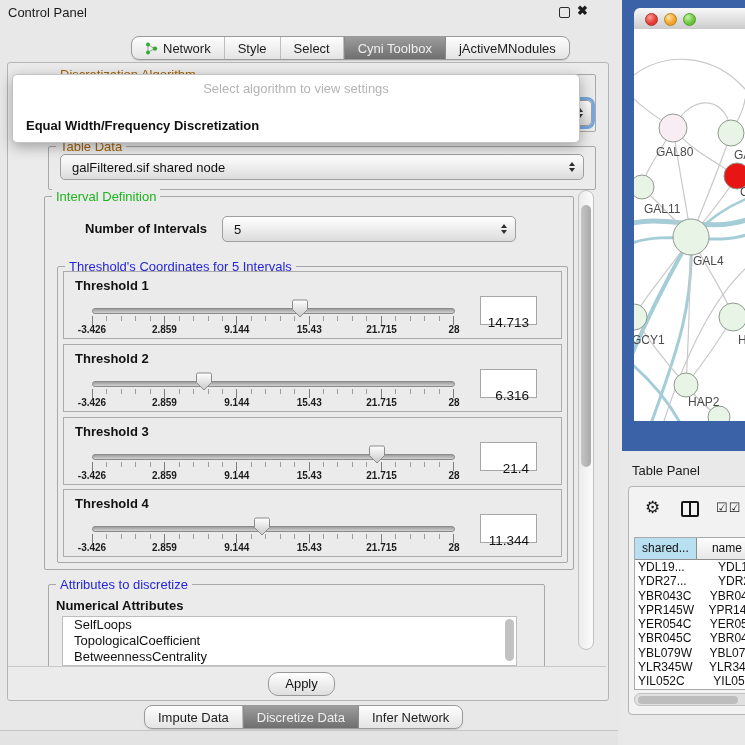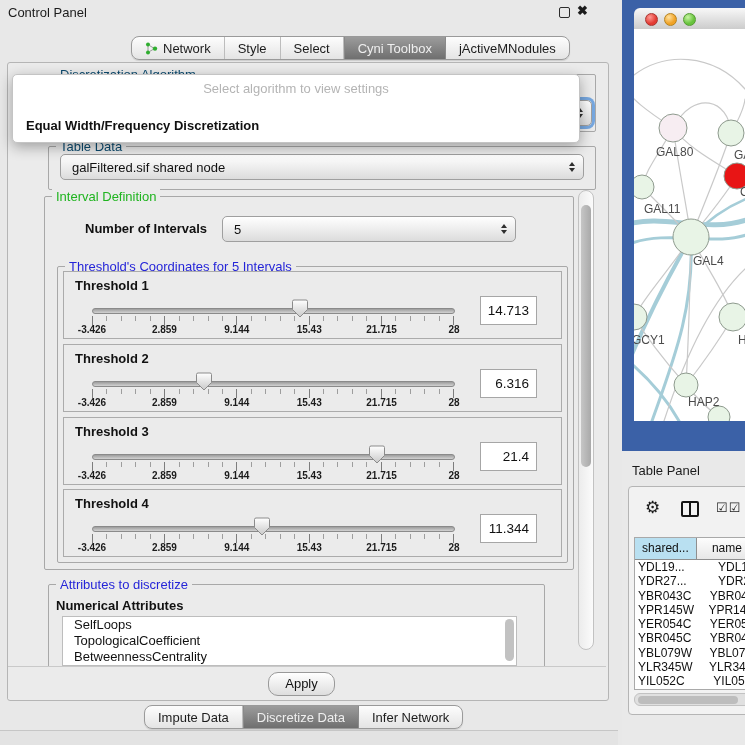--- a/index.html
+++ b/index.html
@@ -18,21 +18,21 @@
   .seg .cell:last-child{border-right:none;}
   .seg .cell.dark{background:linear-gradient(#9c9c9c,#6f6f6f);color:#efefef;
        border-left:1px solid #8a8a8a;border-right:1px solid #8a8a8a;}
   .top-tabs{left:87px;top:36px;padding-left:44px;}
   .bottom-tabs{left:144px;top:705px;}
   
   .inner-panel{left:7px;top:62px;width:600px;height:637px;background:#ebebeb;
        border:1px solid #b5b5b5;border-radius:3px;}
   
   .groupbox{position:absolute;border:1px solid #a8a8a8;border-radius:2px;}
-  .gb-label{position:absolute;top:-8px;left:7px;background:#ebebeb;padding:0 4px;font-size:13px;color:#0c4a6e;}
+  .gb-label{position:absolute;top:-8px;left:7px;background:#ebebeb;padding:0 4px;font-size:13px;color:#a16207;}
   .gb-green{color:#1fb41f;}
   .gb-blue{color:#2525d8;}
   
   .combo{position:absolute;background:linear-gradient(#ffffff,#eaeaea 60%,#dcdcdc);
        border:1px solid #9f9f9f;border-radius:5px;font-size:13px;color:#111;
        box-sizing:border-box;padding:5px 24px 0 11px;height:26px;}
   .combo .arrows{position:absolute;right:8px;top:50%;transform:translateY(-50%);
        display:flex;flex-direction:column;gap:2px;}
   .combo .arrows i{width:0;height:0;border-left:3.5px solid transparent;border-right:3.5px solid transparent;}
   .combo .arrows .up{border-bottom:4px solid #2e2e2e;}
@@ -56,21 +56,21 @@
   .slider .ticks::before{content:"";position:absolute;left:0;right:0;top:0;height:5px;
        background:repeating-linear-gradient(90deg,#9d9d9d 0,#9d9d9d 1px,transparent 1px,transparent 4%);
        border-right:1px solid #9d9d9d;}
   .slider .ticks::after{content:"";position:absolute;left:0;right:0;top:0;height:9px;
        background:repeating-linear-gradient(90deg,#7d7d7d 0,#7d7d7d 1px,transparent 1px,transparent 20%);
        border-right:1px solid #7d7d7d;}
   .slider .ticklabels{position:absolute;left:28px;width:362px;top:52px;height:12px;}
   .slider .ticklabels span{position:absolute;transform:translateX(-50%);font-size:10px;font-weight:700;color:#1c1c1c;}
   .slider svg.thumb{position:absolute;top:27px;transform:translateX(-50%);margin-left:28px;}
   .th-value{position:absolute;left:416px;top:24px;width:57px;height:29px;background:#fff;
-       border:1px solid #a6a6a6;font-size:13.5px;text-align:right;box-sizing:border-box;padding:6px 7px 0 0;}
+       border:1px solid #a6a6a6;font-size:13.5px;text-align:right;box-sizing:border-box;padding:18px 7px 0 0;}
   
   .attr-list{position:absolute;left:62px;top:616px;width:453px;height:48px;background:#fff;
        border:1px solid #bdbdbd;overflow:hidden;}
   .attr-item{font-size:13px;line-height:16px;padding-left:11px;white-space:nowrap;}
   .attr-scroll{position:absolute;right:2px;top:2px;width:9px;height:42px;background:#c2c2c2;border-radius:5px;}
   
   .vscroll{left:578px;top:190px;width:16px;height:460px;background:linear-gradient(90deg,#ececec,#fbfbfb);
        border:1px solid #c2c2c2;border-radius:8px;box-sizing:border-box;}
   .vscroll .thumb{position:absolute;left:2px;top:14px;width:10px;height:262px;
        background:linear-gradient(90deg,#c6c6c6,#a9a9a9);border-radius:5px;}

